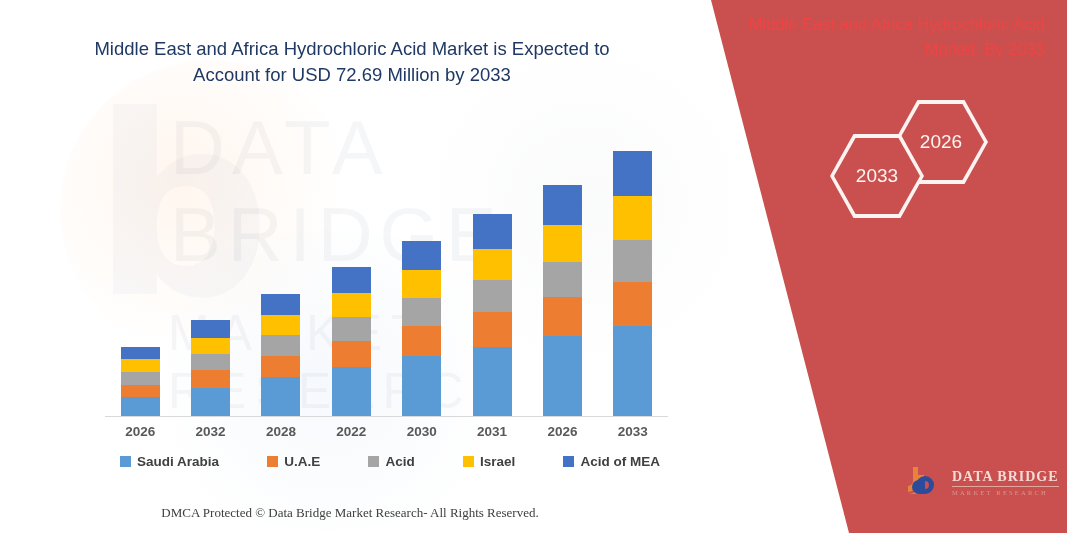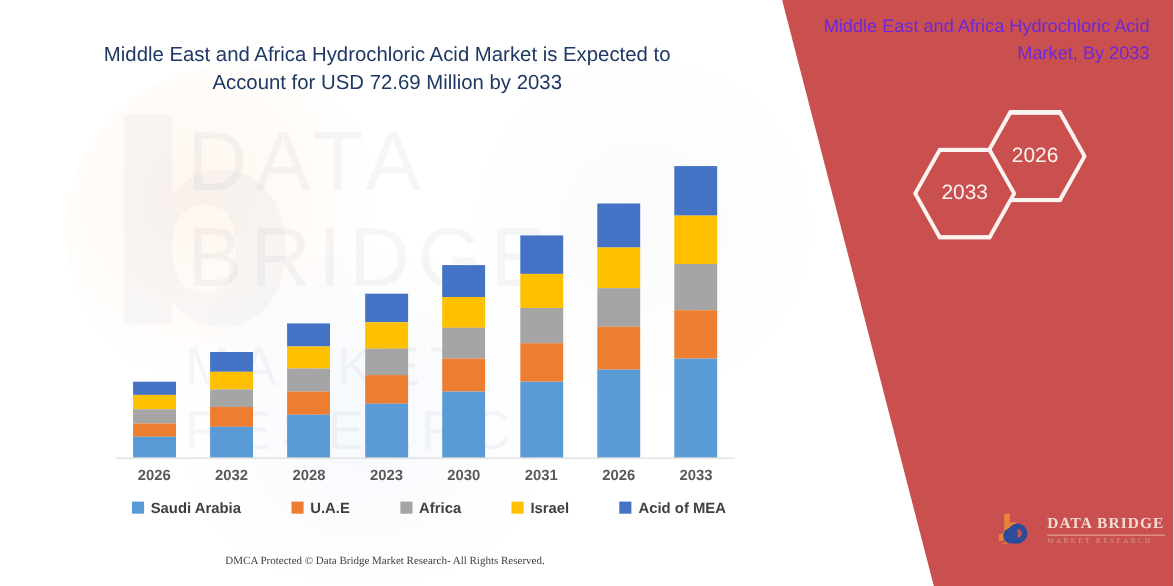--- a/index.html
+++ b/index.html
@@ -102,33 +102,33 @@
     font-size: 13.5px; font-weight: 700; color: #404040;
     font-family: "Liberation Sans", sans-serif; white-space: nowrap;
   }
 
   
   .footer {
     position: absolute; left: 0; top: 505px; width: 700px;
     display: flex; justify-content: center; gap: 46px;
   }
   .footer-text {
-    font-size: 10px; color: #404040;
+    font-size: 13px; color: #404040;
     font-family: "Liberation Serif", serif; white-space: nowrap;
   }
 
   
   .red-panel {
     position: absolute; right: 0; top: 0; width: 400px; height: 533px;
     background: #C9504E;
     clip-path: polygon(44px 0, 400px 0, 400px 533px, 182px 533px);
   }
   .red-title {
     position: absolute; right: 22px; top: 12px; width: 300px;
-    text-align: right; color: #6d28d9;
+    text-align: right; color: #ef4444;
     font-size: 16.5px; line-height: 25px; font-weight: 400;
     font-family: "Liberation Sans", sans-serif;
   }
 
   .hex-group { position: absolute; left: 820px; top: 100px; width: 180px; height: 110px; }
   .hex {
     position: absolute; display: flex; align-items: center; justify-content: center;
     color: #FDF4F2; font-size: 19px;
     font-family: "Liberation Sans", sans-serif;
   }
@@ -261,39 +261,39 @@
           </div>
         </div>
       </div>
     <div class="axis-line"></div>
   </div>
 
   <div class="x-labels" id="x-labels">
       <div class="x-label">2026</div>
       <div class="x-label">2032</div>
       <div class="x-label">2028</div>
-      <div class="x-label">2023</div>
+      <div class="x-label">2022</div>
       <div class="x-label">2030</div>
       <div class="x-label">2031</div>
       <div class="x-label">2026</div>
       <div class="x-label">2033</div>
     </div>
 
   <div class="legend" id="legend">
       <div class="legend-item">
         <span class="legend-swatch" style="background: rgb(91, 155, 213);"></span>
         <span class="legend-label">Saudi Arabia</span>
       </div>
       <div class="legend-item">
         <span class="legend-swatch" style="background: rgb(237, 125, 49);"></span>
         <span class="legend-label">U.A.E</span>
       </div>
       <div class="legend-item">
         <span class="legend-swatch" style="background: rgb(165, 165, 165);"></span>
-        <span class="legend-label">Africa</span>
+        <span class="legend-label">Acid</span>
       </div>
       <div class="legend-item">
         <span class="legend-swatch" style="background: rgb(255, 192, 0);"></span>
         <span class="legend-label">Israel</span>
       </div>
       <div class="legend-item">
         <span class="legend-swatch" style="background: rgb(68, 114, 196);"></span>
         <span class="legend-label">Acid of MEA</span>
       </div>
     </div>

